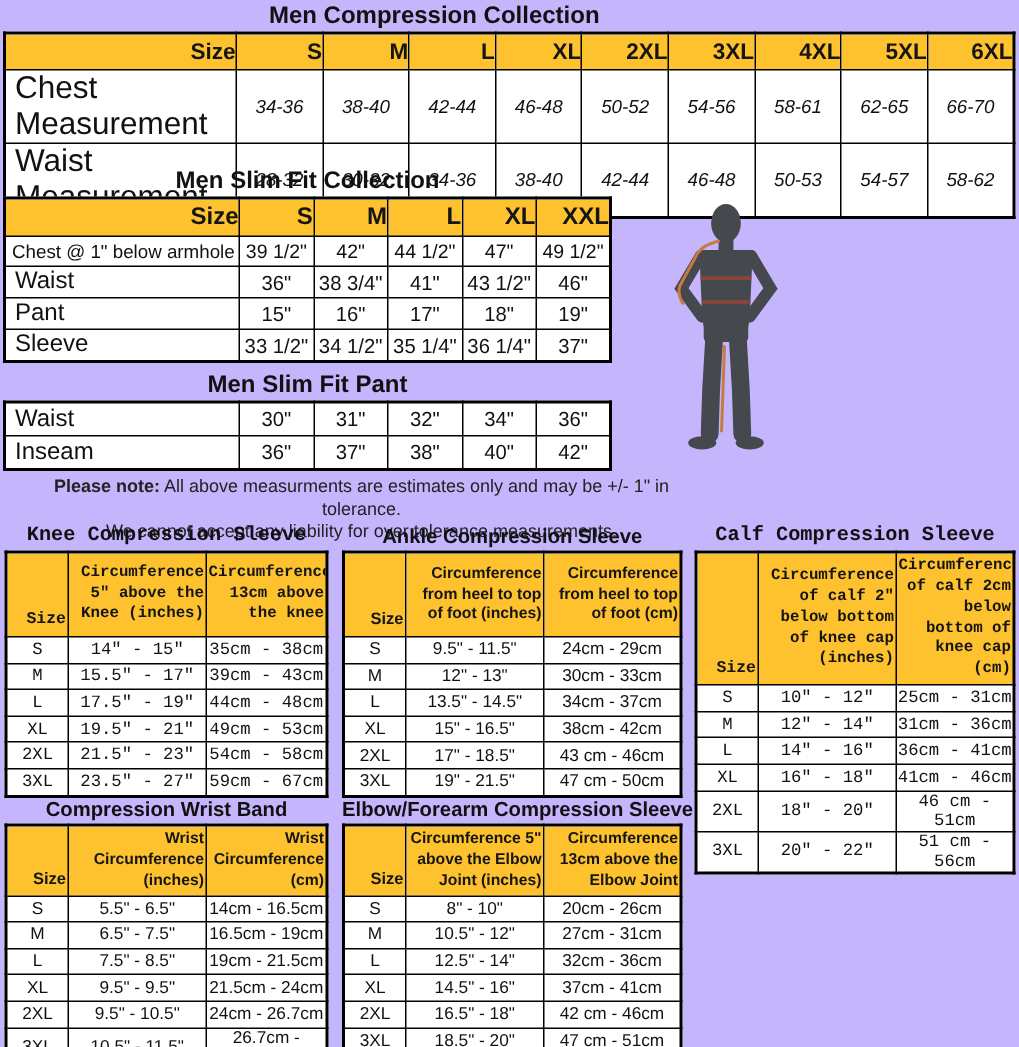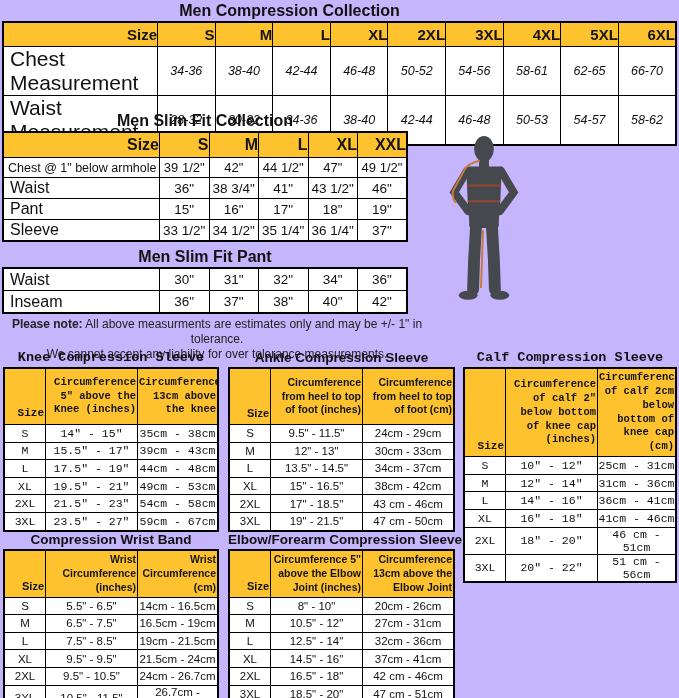--- a/index.html
+++ b/index.html
@@ -31,21 +31,21 @@
   .t3 .valc{height:21px;}
   
   .sm .hdr{font-size:10.5px;line-height:1.32;padding:2px 1px;vertical-align:middle;}
   .sm thead th:first-child{vertical-align:bottom;padding-bottom:3px;width:38px;font-size:11px;}
   .sm thead th:nth-child(2){width:89px;}
   .row1h .hdr{height:50px;}
   .row2h .hdr{height:38px;}
   .sm td{height:16.6px;font-size:11.5px;}
   .w216{width:216px;} .w227{width:227px;} .w214{width:214px;}
   
-  .note{font-size:12px;line-height:15px;text-align:center;color:#222;}
+  .note{font-size:12px;line-height:15px;text-align:center;color:#222;padding-left:24px;}
   .note .b{font-weight:bold;}
 </style>
 </head>
 <body>
 
 <div id="root">
 
   <section class="abs" style="left:2px;top:2px;width:675px;">
     <div class="ttl ttl-lg" style="width:575px;">Men Compression Collection</div>
     <table class="t1">

